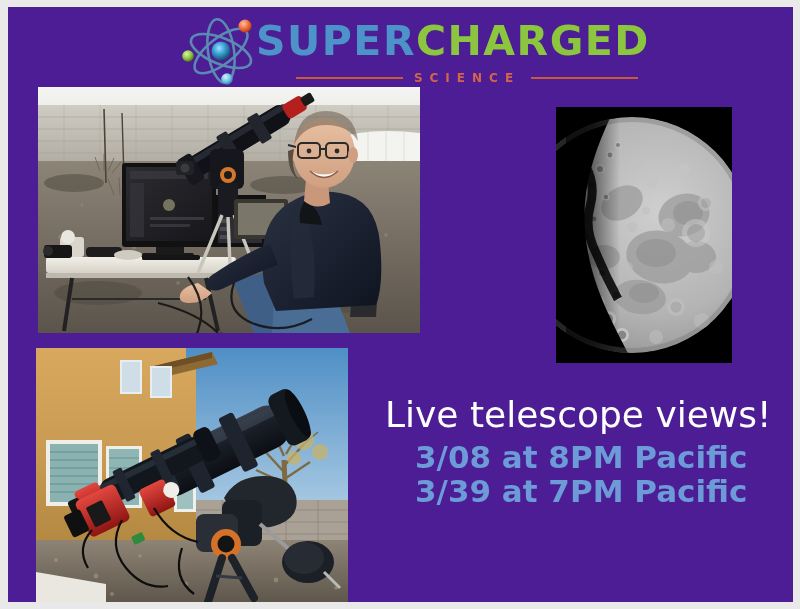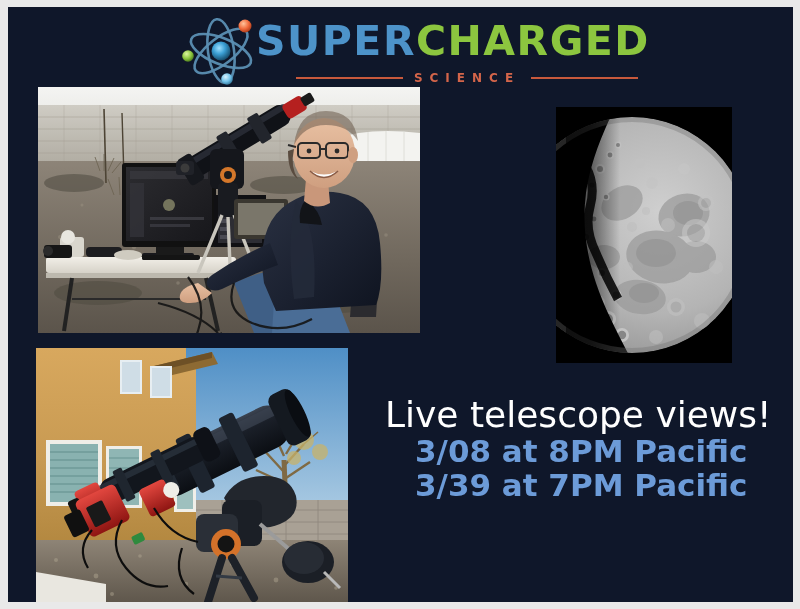--- a/index.html
+++ b/index.html
@@ -16,21 +16,21 @@
     overflow: hidden;
     font-family: "Liberation Sans", sans-serif;
   }
   
   .canvas {
     position: absolute;
     left: 8px;
     top: 7px;
     width: 785px;
     height: 595px;
-    background: #0f172a;
+    background: #4c1d95;
     overflow: hidden;
   }
 
   
   .logo {
     position: absolute;
     left: 170px;
     top: 6px;
     width: 460px;
     height: 78px;
@@ -133,21 +133,21 @@
     font-size: 36px;
     font-weight: normal;
     padding-left: 5px;
     margin-top: 5px;
   }
   .hl-date {
     color: #6c9bd8;
     font-size: 31px;
     font-weight: bold;
     padding-left: 35px;
-    margin-top: 1px;
+    margin-top: 7px;
   }
   .hl-date-2 { margin-top: 1px; }
 </style>
 </head>
 <body>
 
 <div id="poster">
   <div class="canvas">
 
     <div class="logo">

